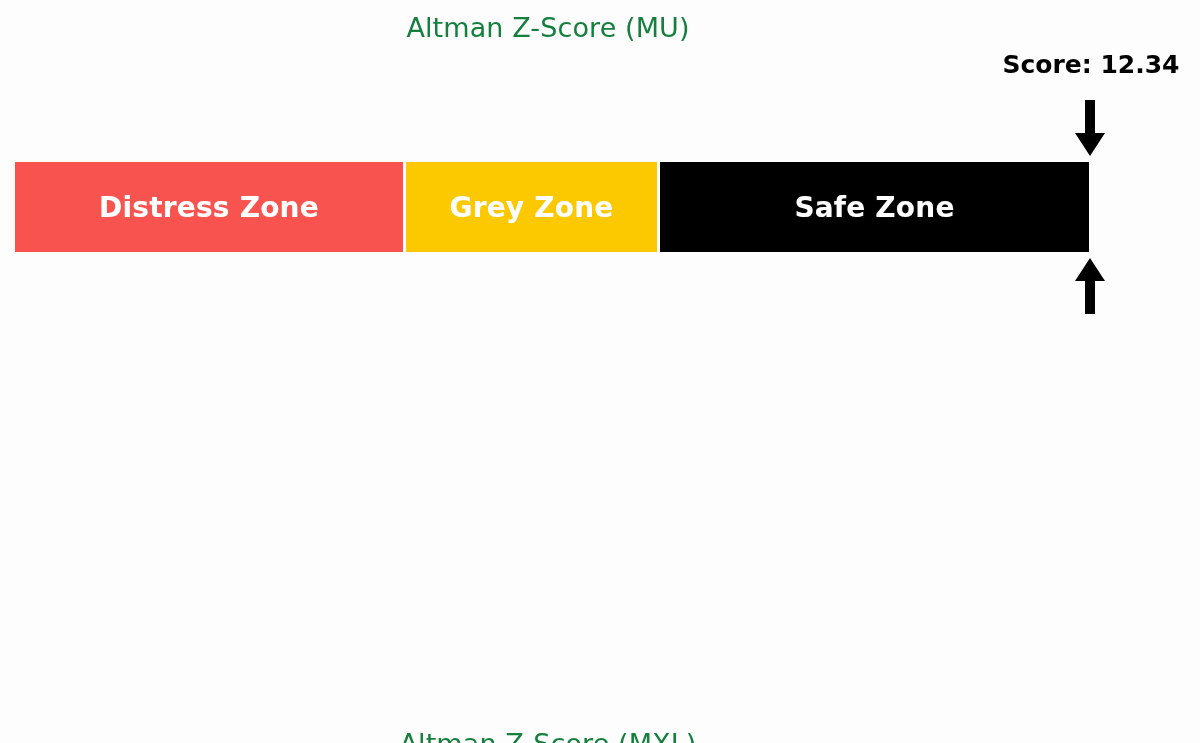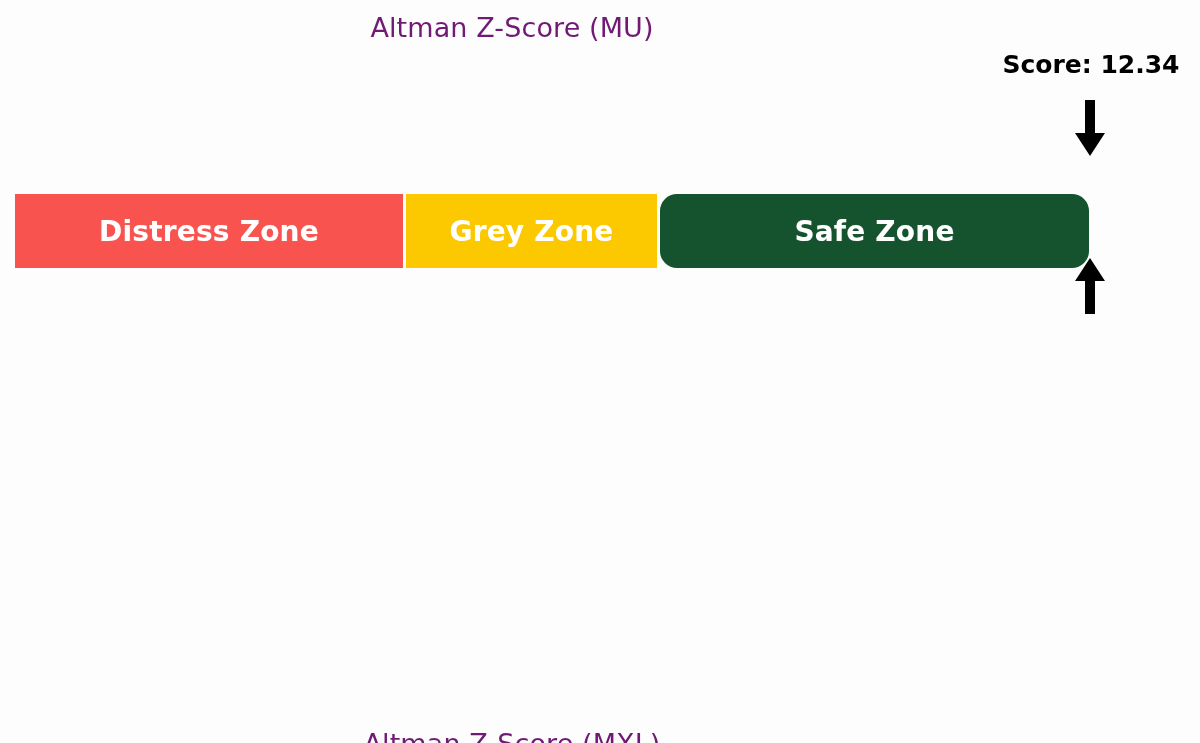--- a/index.html
+++ b/index.html
@@ -19,26 +19,27 @@
     left: 0;
     width: 1200px;
   }
   #panel-mu { top: 0; height: 360px; }
   #panel-mxl { top: 358px; height: 385px; }
 
   .chart-title {
     position: absolute;
     width: 1024px;
     text-align: center;
-    color: #701a75;
+    color: #15803d;
     font-family: "DejaVu Sans", sans-serif;
     font-weight: 400;
     font-size: 27px;
     letter-spacing: 0.1px;
     white-space: nowrap;
+    padding-left: 36px;
   }
   #title-mu { top: 12px; left: 0; }
   #title-mxl { top: 370px; left: 0; }
 
   .score-label {
     position: absolute;
     color: #000000;
     font-family: "DejaVu Sans", sans-serif;
     font-weight: bold;
     font-size: 25px;
@@ -53,22 +54,21 @@
 
   .zone-bar {
     position: absolute;
     display: flex;
     align-items: stretch;
   }
   #bar-mu {
     left: 15px;
     top: 162px;
     width: 1074px;
-    height: 74px;
-    margin-top: 32px;
+    height: 90px;
   }
   .zone-seg {
     height: 100%;
     display: flex;
     align-items: center;
     justify-content: center;
     box-sizing: border-box;
   }
   .zone-seg + .zone-seg {
     margin-left: 3px;
@@ -107,21 +107,21 @@
     </svg>
   </div>
 
   <div class="zone-bar" id="bar-mu">
     <div class="zone-seg" style="flex: 0 0 388px; background:#f9534f;">
       <span class="zone-label">Distress Zone</span>
     </div>
     <div class="zone-seg" style="flex: 0 0 251px; background:#fcc800;text-align:right;">
       <span class="zone-label">Grey Zone</span>
     </div>
-    <div class="zone-seg" style="flex: 0 0 429px; background:#14532d;border-radius:17px;">
+    <div class="zone-seg" style="flex: 0 0 429px; background:#000000;">
       <span class="zone-label">Safe Zone</span>
     </div>
   </div>
 
   <div class="marker-arrow" id="arrow-mu-up">
     <svg width="46" height="58" viewBox="0 0 46 58" aria-hidden="true">
       <polygon points="23,2 38,25 28,25 28,58 18,58 18,25 8,25" fill="#000000"></polygon>
     </svg>
   </div>
 

